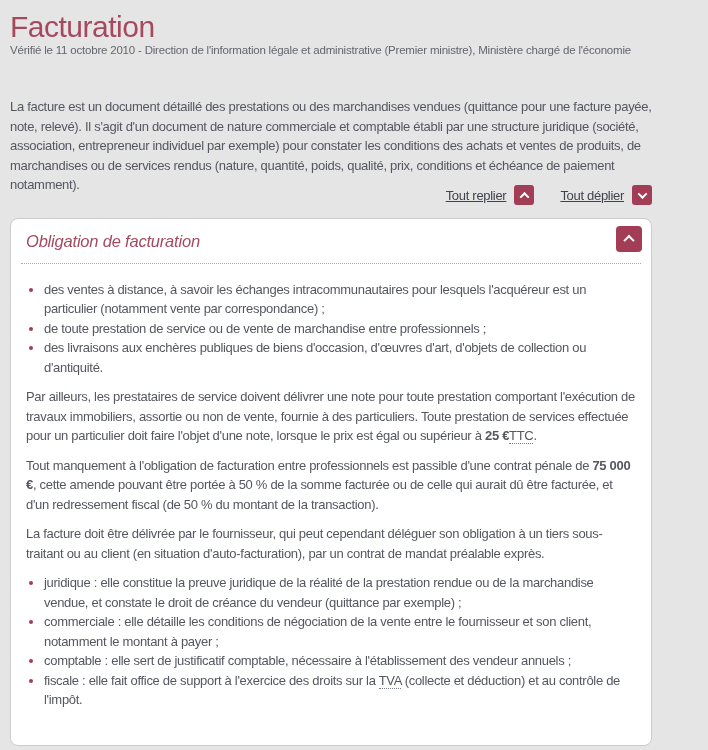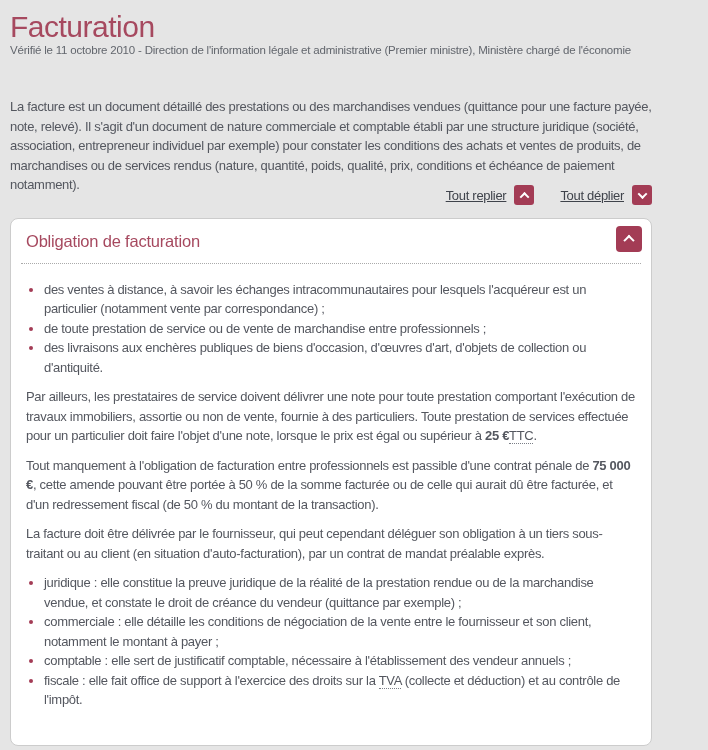--- a/index.html
+++ b/index.html
@@ -49,21 +49,21 @@
   }
   .chev.up   { transform:rotate(45deg) translate(1px,1px); }
   .chev.down { transform:rotate(225deg) translate(1px,1px); }
 
   
   .accordion {
     position:absolute; top:218px; left:10px; width:642px; height:528px;
     border:1px solid #cccccc; border-radius:8px; background:#fff; overflow:hidden;
   }
   .acc-header {
-    position:relative; padding:10px 50px 9px 15px; cursor:pointer;
+    position:relative; padding:10px 50px 9px 15px; cursor:pointer;font-style:italic;
   }
   .acc-title { font-size:16.5px; font-weight:400; color:#a6495f; letter-spacing:-0.2px; }
   .acc-toggle {
     position:absolute; top:7px; right:9px;
     width:26px; height:26px; border:none; border-radius:4px;
     background:#a33c55; display:flex; align-items:center; justify-content:center;
     cursor:pointer;
   }
   .acc-toggle .chev { width:8px; height:8px; }
   .acc-divider { border-bottom:1px dotted #aaaaaa; margin:0 10px; height:0; }

